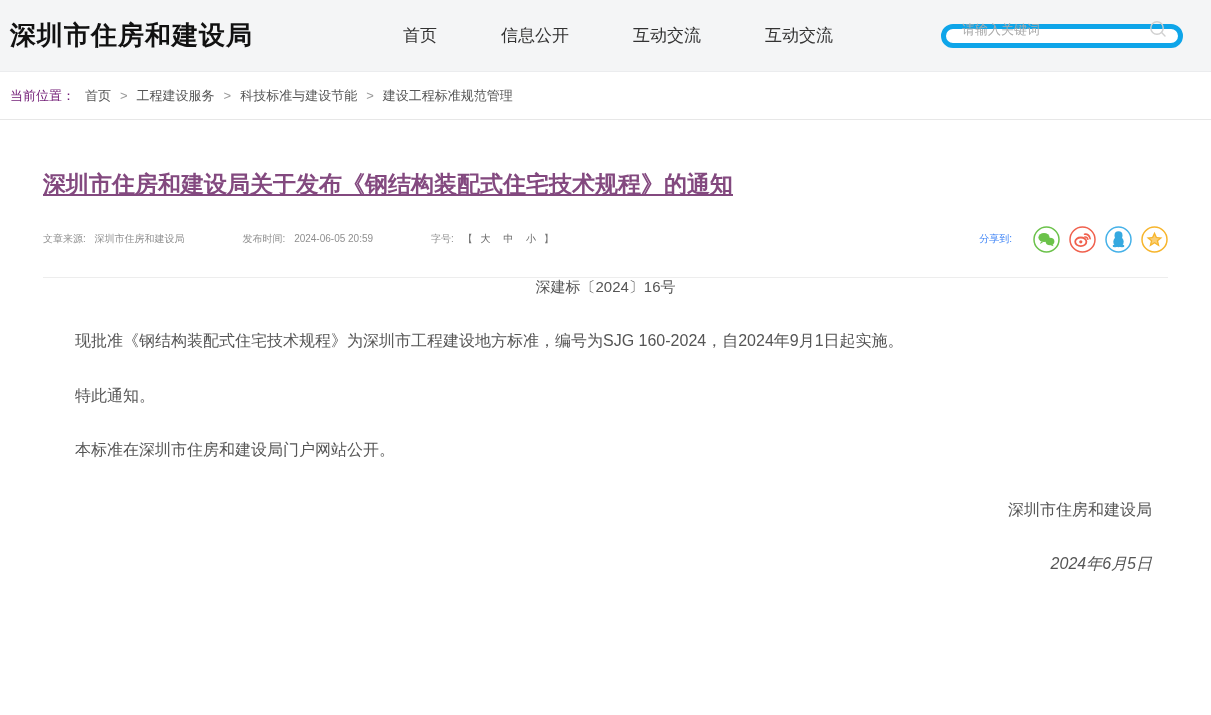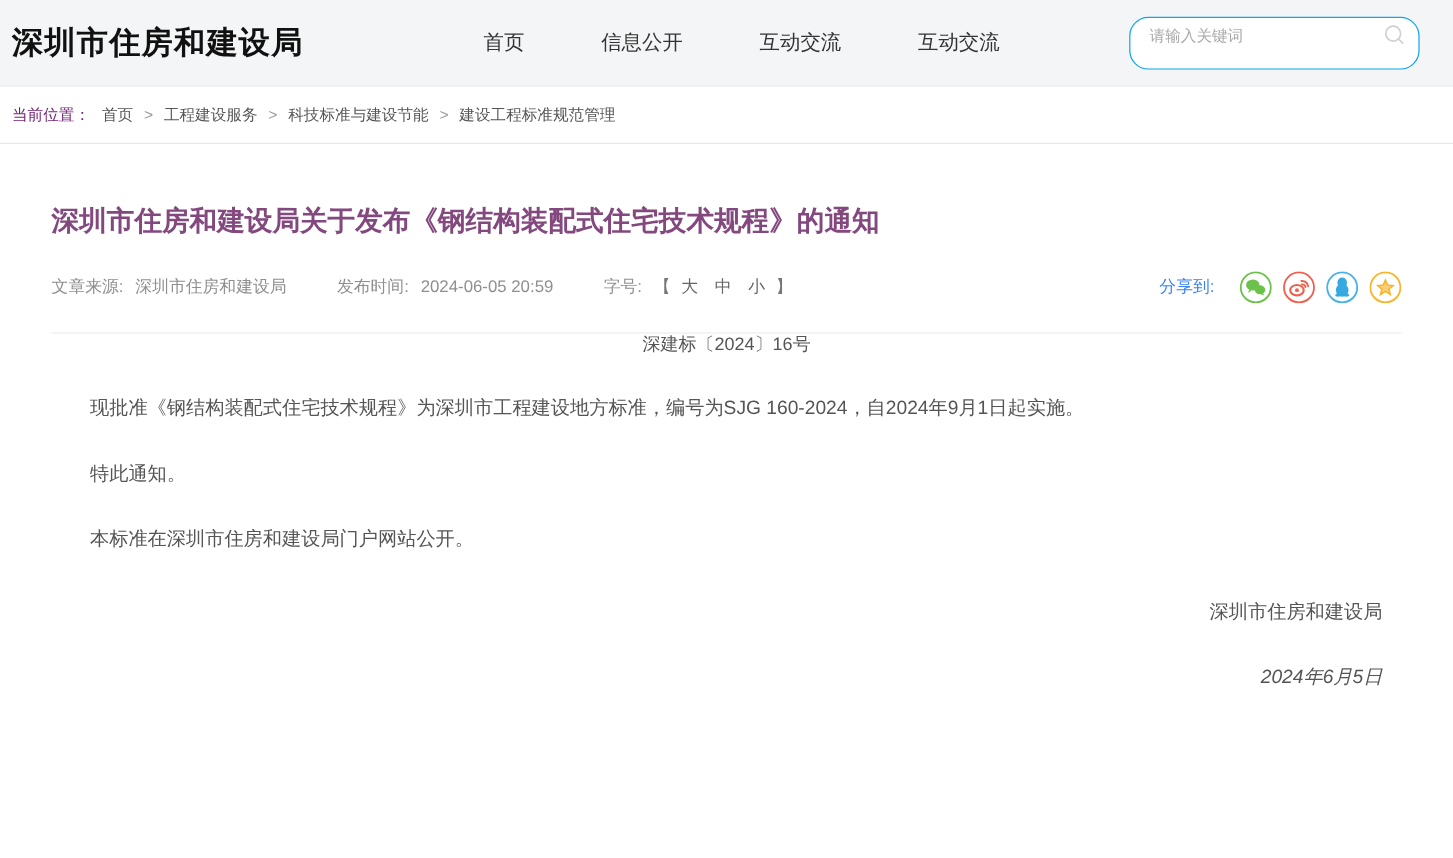--- a/index.html
+++ b/index.html
@@ -17,22 +17,22 @@
   }
   .site-title {
     font-size:26px; font-weight:bold; color:#111; letter-spacing:1px;
     white-space:nowrap;
   }
   .nav { display:flex; gap:64px; margin-left:150px; }
   .nav-item {
     font-size:17px; color:#333; cursor:pointer; white-space:nowrap;
   }
   .search-box {
-    margin-left:auto; width:242px; height:44px; background:#fff;
-    border:1px solid #0ea5e9; border-radius:16px;
+    margin-left:auto; width:242px; height:24px; background:#fff;
+    border:5px solid #0ea5e9; border-radius:16px;
     display:flex; align-items:center; padding:0 10px 13px 14px;
   }
   .search-box input {
     border:none; outline:none; background:transparent; flex:1;
     font-size:13px; color:#333; font-family:inherit;
   }
   .search-box input::placeholder { color:#aaa; }
   .search-icon { display:flex; align-items:center; cursor:pointer; }
   
   .breadcrumb-bar {
@@ -41,24 +41,25 @@
     font-size:13px; white-space:nowrap;
   }
   .crumb-label { color:#701a75; margin-right:10px; }
   .crumb-link { color:#555; cursor:pointer; }
   .crumb-sep { color:#999; margin:0 9px; }
   
   .content { padding:0 43px; }
   .article-title {
     margin-top:50px; font-size:23px; font-weight:bold; color:#83497f;
     line-height:1.3;
+    text-decoration:underline;
   }
   .meta-row {
     margin-top:26px; display:flex; align-items:center;
-    font-size:14px; color:#8f8f8f; white-space:nowrap;
+    font-size:10px; color:#8f8f8f; white-space:nowrap;gap:16px;
   }
   .meta-item { margin-right:42px; }
   .meta-item .lbl { margin-right:6px; }
   .fs-opt { color:#666; margin:0 5px; cursor:pointer; }
   .fs-bracket { color:#777; }
   .share-group { margin-left:auto; display:flex; align-items:center; }
   .share-label { color:#3b82f6; margin-right:12px; }
   .share-icon { width:27px; height:27px; margin-left:9px; cursor:pointer; display:block; }
   .divider { border-bottom:1px solid #ededed; margin-top:24px; }
   .doc-number { text-align:center; font-size:15px; color:#555; }

